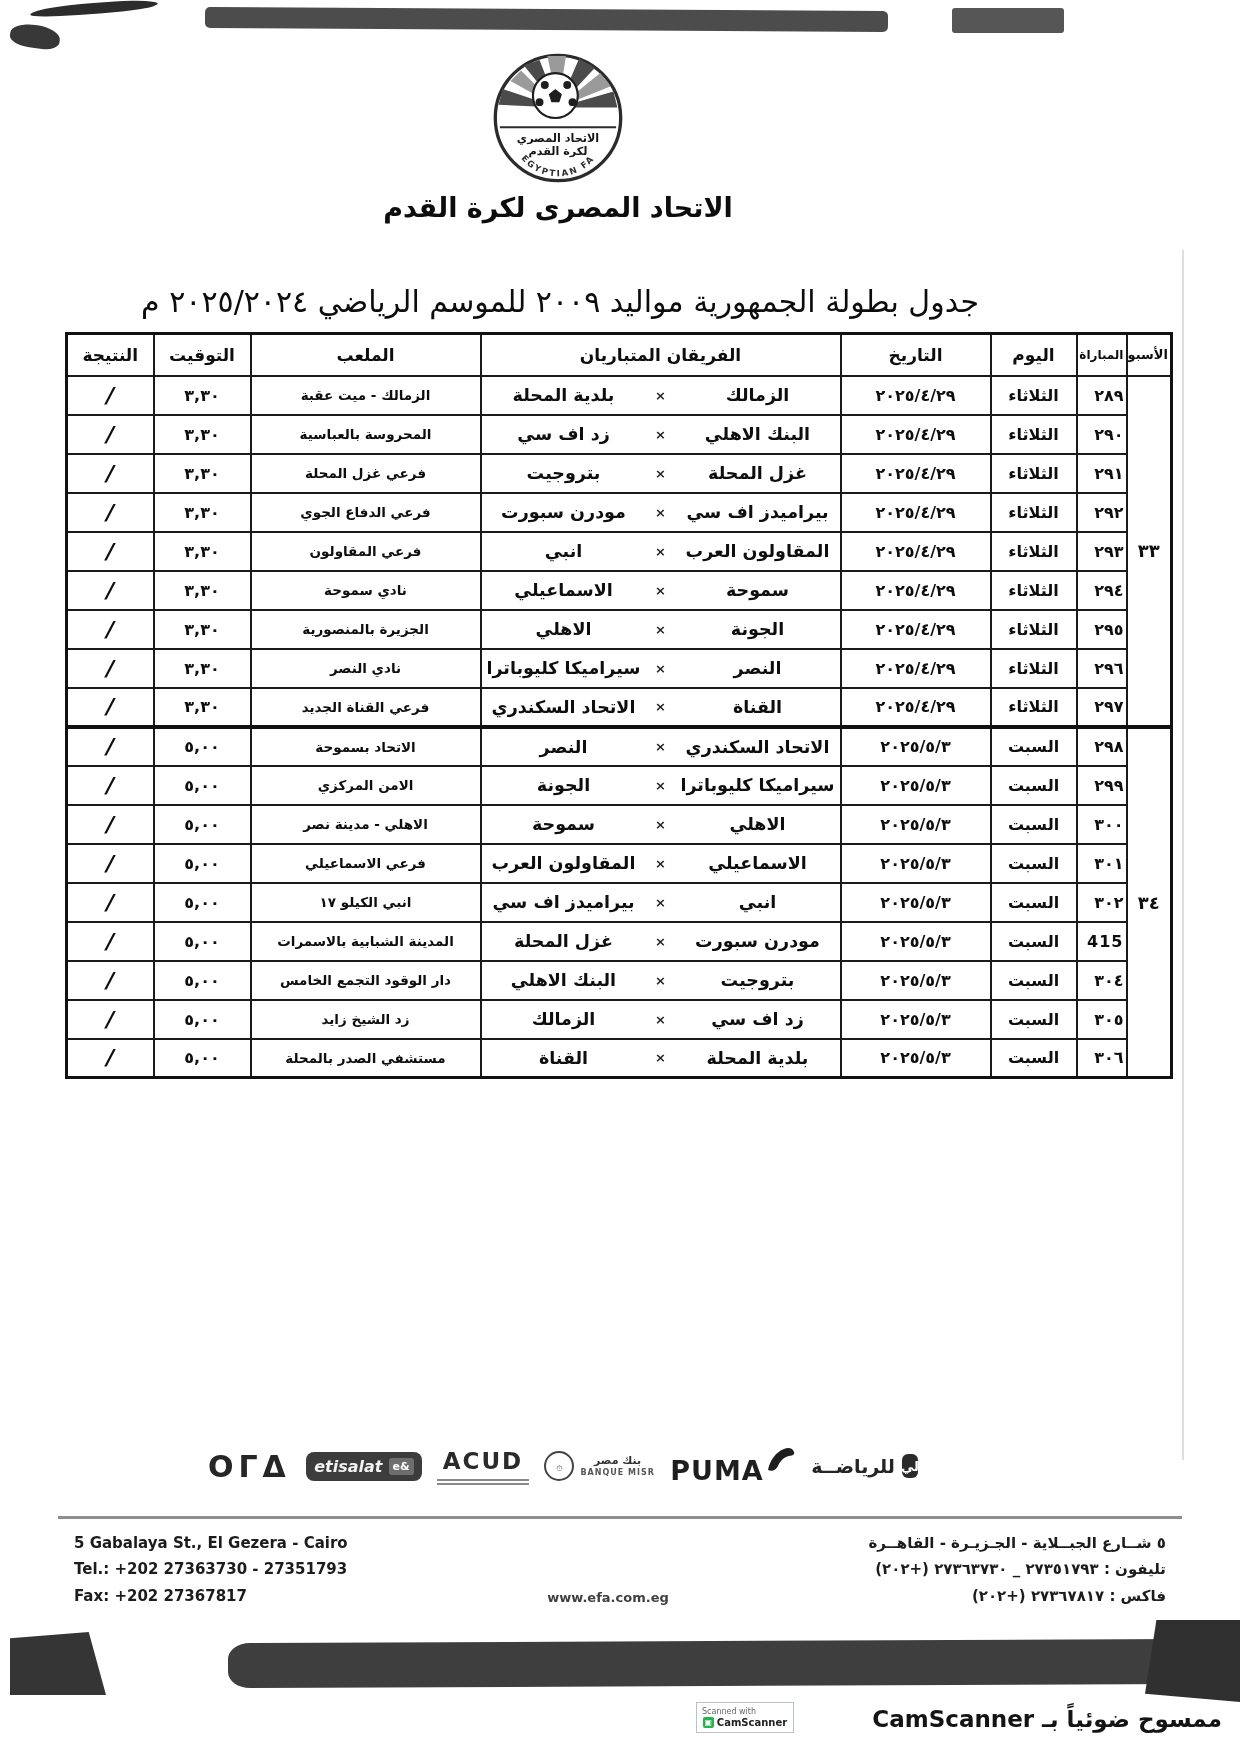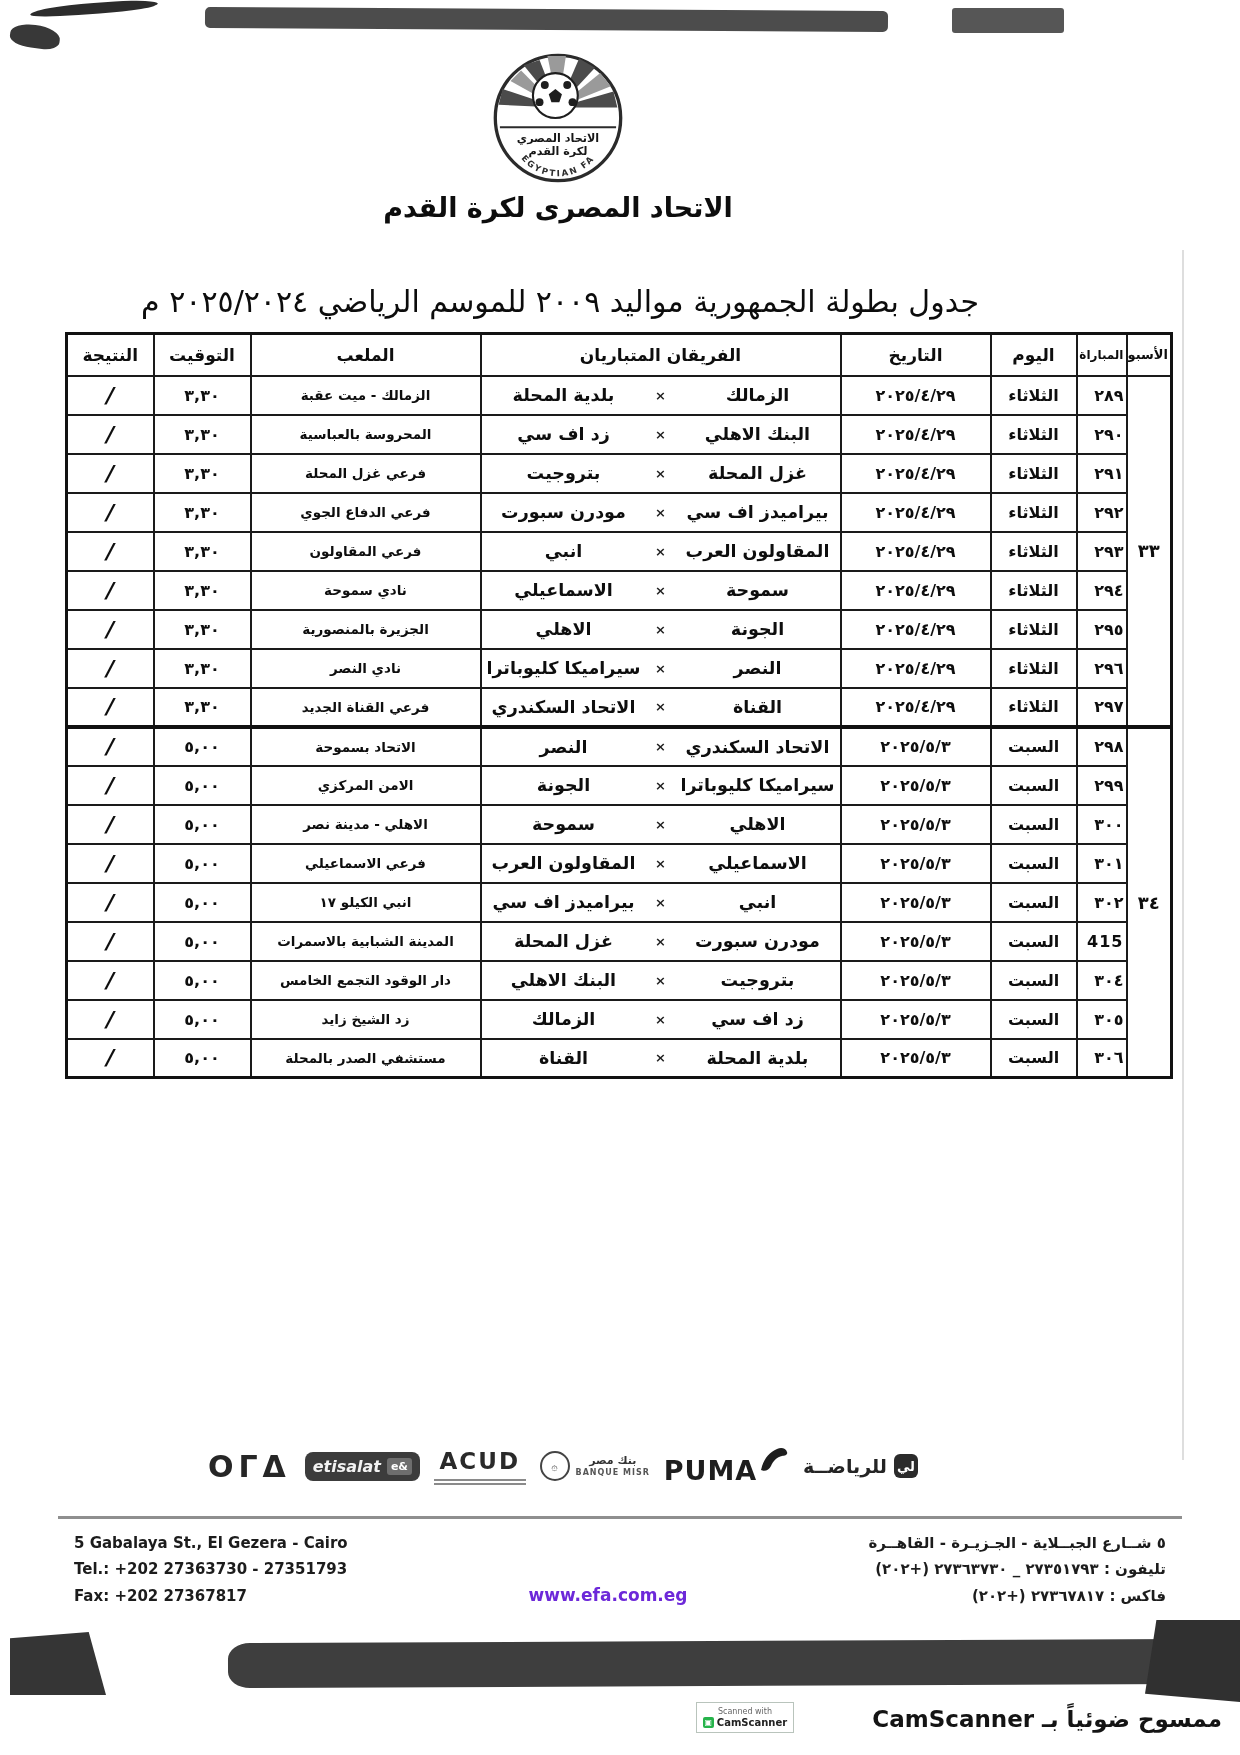--- a/index.html
+++ b/index.html
@@ -62,33 +62,33 @@
   .sp-banque{flex-direction:row;gap:6px;}
   .bm-circle{width:26px;height:26px;border:2px solid #444;border-radius:50%;
     display:flex;align-items:center;justify-content:center;font-size:11px;color:#444;}
   .bm-text{display:flex;flex-direction:column;align-items:center;line-height:1.15;}
   .bm-ar{font-size:11px;font-weight:bold;color:#333;}
   .bm-en{font-size:8px;font-weight:bold;color:#555;letter-spacing:1px;}
   .sp-puma{flex-direction:row;align-items:flex-end;gap:2px;}
   .puma-word{font-size:27px;font-weight:bold;letter-spacing:1px;color:#1e1e1e;}
   .puma-cat{width:30px;height:26px;margin-bottom:14px;}
   .sp-united{flex-direction:row;gap:7px;direction:rtl;}
-  .un-logo{width:24px;height:24px;background:#2b2b2b;border-radius:6px;color:#fff;
+  .un-logo{width:16px;height:24px;background:#2b2b2b;border-radius:6px;color:#fff;
     font-size:13px;font-weight:bold;display:flex;align-items:center;justify-content:center;}
   .un-text{font-size:19px;font-weight:bold;color:#242424;}
   
   .divider{position:absolute;top:1516px;left:58px;width:1124px;height:3px;background:#8f8f8f;}
   .contact{position:absolute;top:1530px;left:74px;width:1092px;display:flex;justify-content:space-between;}
   .contact-en{text-align:left;font-size:15px;font-weight:bold;color:#1c1c1c;line-height:1.75;}
-  .contact-web{align-self:flex-end;font-size:17px;font-weight:bold;color:#6d28d9;padding-bottom:4px;}
+  .contact-web{align-self:flex-end;font-size:13px;font-weight:bold;color:#404040;padding-bottom:4px;}
   .contact-ar{direction:rtl;text-align:right;font-size:15px;font-weight:bold;color:#1c1c1c;line-height:1.75;}
   
   .cs-badge{position:absolute;left:696px;top:1702px;width:86px;border:1px solid #b9c4bc;
     background:#fff;padding:4px 5px;display:flex;flex-direction:column;gap:1px;}
-  .cs-badge .cs-top{font-size:8px;color:#666;text-align:center;}
+  .cs-badge .cs-top{font-size:8px;color:#666;}
   .cs-badge .cs-bottom{display:flex;align-items:center;gap:3px;justify-content:center;}
   .cs-logo{width:11px;height:11px;background:#26b34b;color:#fff;font-size:8px;line-height:11px;
     text-align:center;border-radius:2px;}
   .cs-name{font-size:10px;font-weight:bold;color:#222;}
   .cs-watermark{position:absolute;right:18px;top:1706px;direction:rtl;font-size:23px;
     font-weight:bold;color:#141414;}
 </style>
 </head>
 <body>
 

